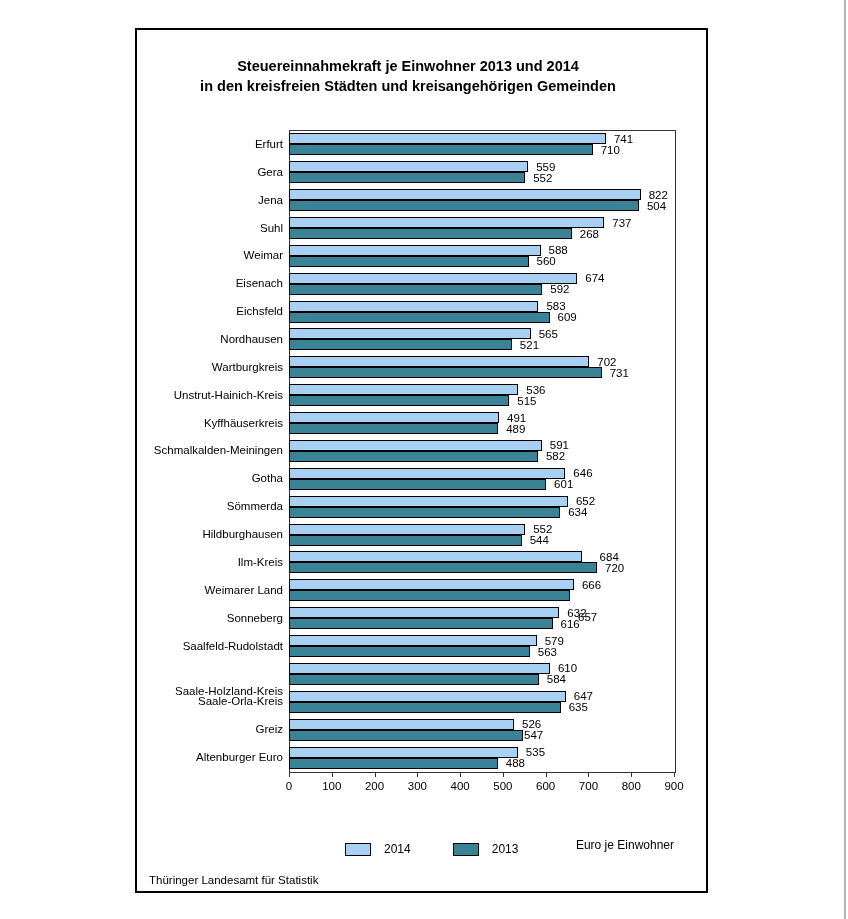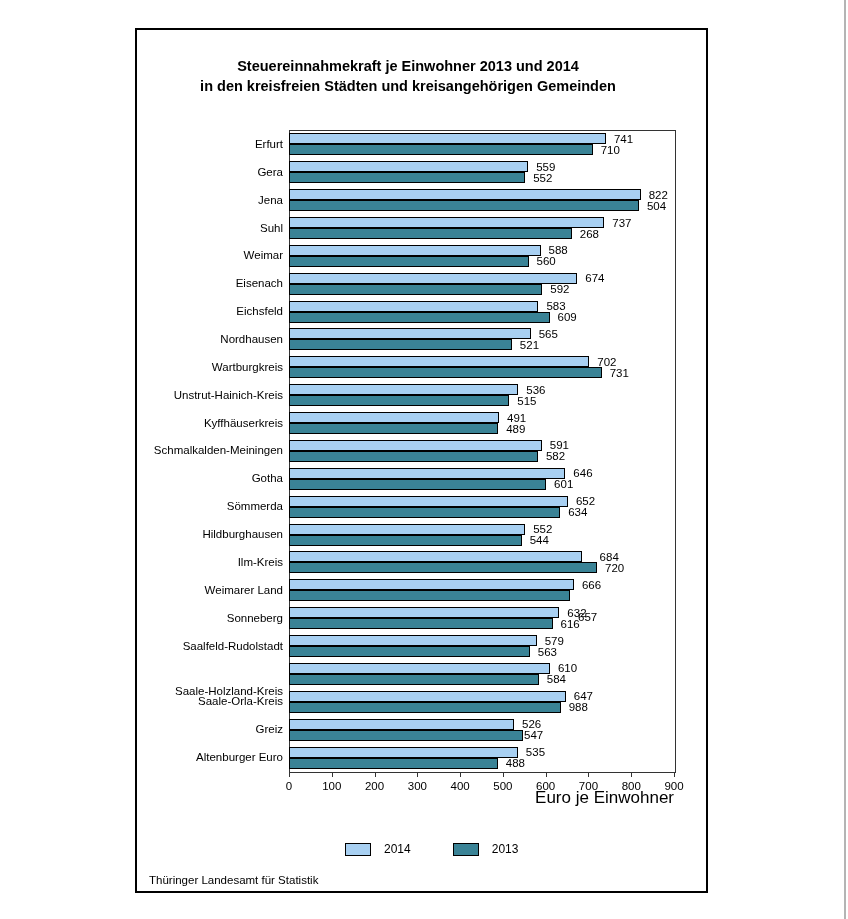--- a/index.html
+++ b/index.html
@@ -28,21 +28,21 @@
     position:absolute;height:11px;box-sizing:border-box;border:1px solid #000;
   }
   .val-label{
     position:absolute;font-size:11.5px;height:14px;line-height:14px;white-space:nowrap;
   }
   .tick-mark{position:absolute;width:1px;height:5px;background:#333;}
   .tick-label{
     position:absolute;width:44px;margin-left:-22px;text-align:center;font-size:11.5px;
   }
   .axis-unit{
-    position:absolute;left:337px;top:758px;width:200px;text-align:right;font-size:17px;
+    position:absolute;left:337px;top:808px;width:200px;text-align:right;font-size:12px;
   }
   .legend{
     position:absolute;left:208px;top:812px;display:flex;align-items:center;
   }
   .legend-item{display:flex;align-items:center;margin-right:42px;}
   .legend-swatch{
     width:24px;height:11px;border:1px solid #000;box-sizing:content-box;margin-right:13px;
   }
   .legend-label{font-size:12px;}
   .footer{
@@ -161,21 +161,21 @@
       <div class="val-label" style="left: 400.839px; top: 614.552px;">563</div>
       <div class="cat-label" style="top: 622px; margin-top: 28px;">Saale-Holzland-Kreis</div>
       <div class="bar" style="left: 152px; top: 632.922px; width: 260.944px; background: rgb(168, 208, 242);"></div>
       <div class="val-label" style="left: 420.944px; top: 631.422px;">610</div>
       <div class="bar" style="left: 152px; top: 643.922px; width: 249.822px; background: rgb(58, 131, 150);"></div>
       <div class="val-label" style="left: 409.822px; top: 642.422px;">584</div>
       <div class="cat-label" style="top: 660.291px;">Saale-Orla-Kreis</div>
       <div class="bar" style="left: 152px; top: 660.791px; width: 276.772px; background: rgb(168, 208, 242);"></div>
       <div class="val-label" style="left: 436.772px; top: 659.291px;">647</div>
       <div class="bar" style="left: 152px; top: 671.791px; width: 271.639px; background: rgb(58, 131, 150);"></div>
-      <div class="val-label" style="left: 431.639px; top: 670.291px;">988</div>
+      <div class="val-label" style="left: 431.639px; top: 670.291px;">635</div>
       <div class="cat-label" style="top: 688.161px;">Greiz</div>
       <div class="bar" style="left: 152px; top: 688.661px; width: 225.011px; background: rgb(168, 208, 242);"></div>
       <div class="val-label" style="left: 385.011px; top: 687.161px;">526</div>
       <div class="bar" style="left: 152px; top: 699.661px; width: 233.994px; background: rgb(58, 131, 150);"></div>
       <div class="val-label" style="left: 387px; top: 698.161px;">547</div>
       <div class="cat-label" style="top: 716.03px;">Altenburger Euro</div>
       <div class="bar" style="left: 152px; top: 716.53px; width: 228.861px; background: rgb(168, 208, 242);"></div>
       <div class="val-label" style="left: 388.861px; top: 715.03px;">535</div>
       <div class="bar" style="left: 152px; top: 727.53px; width: 208.756px; background: rgb(58, 131, 150);"></div>
       <div class="val-label" style="left: 368.756px; top: 726.03px;">488</div>

